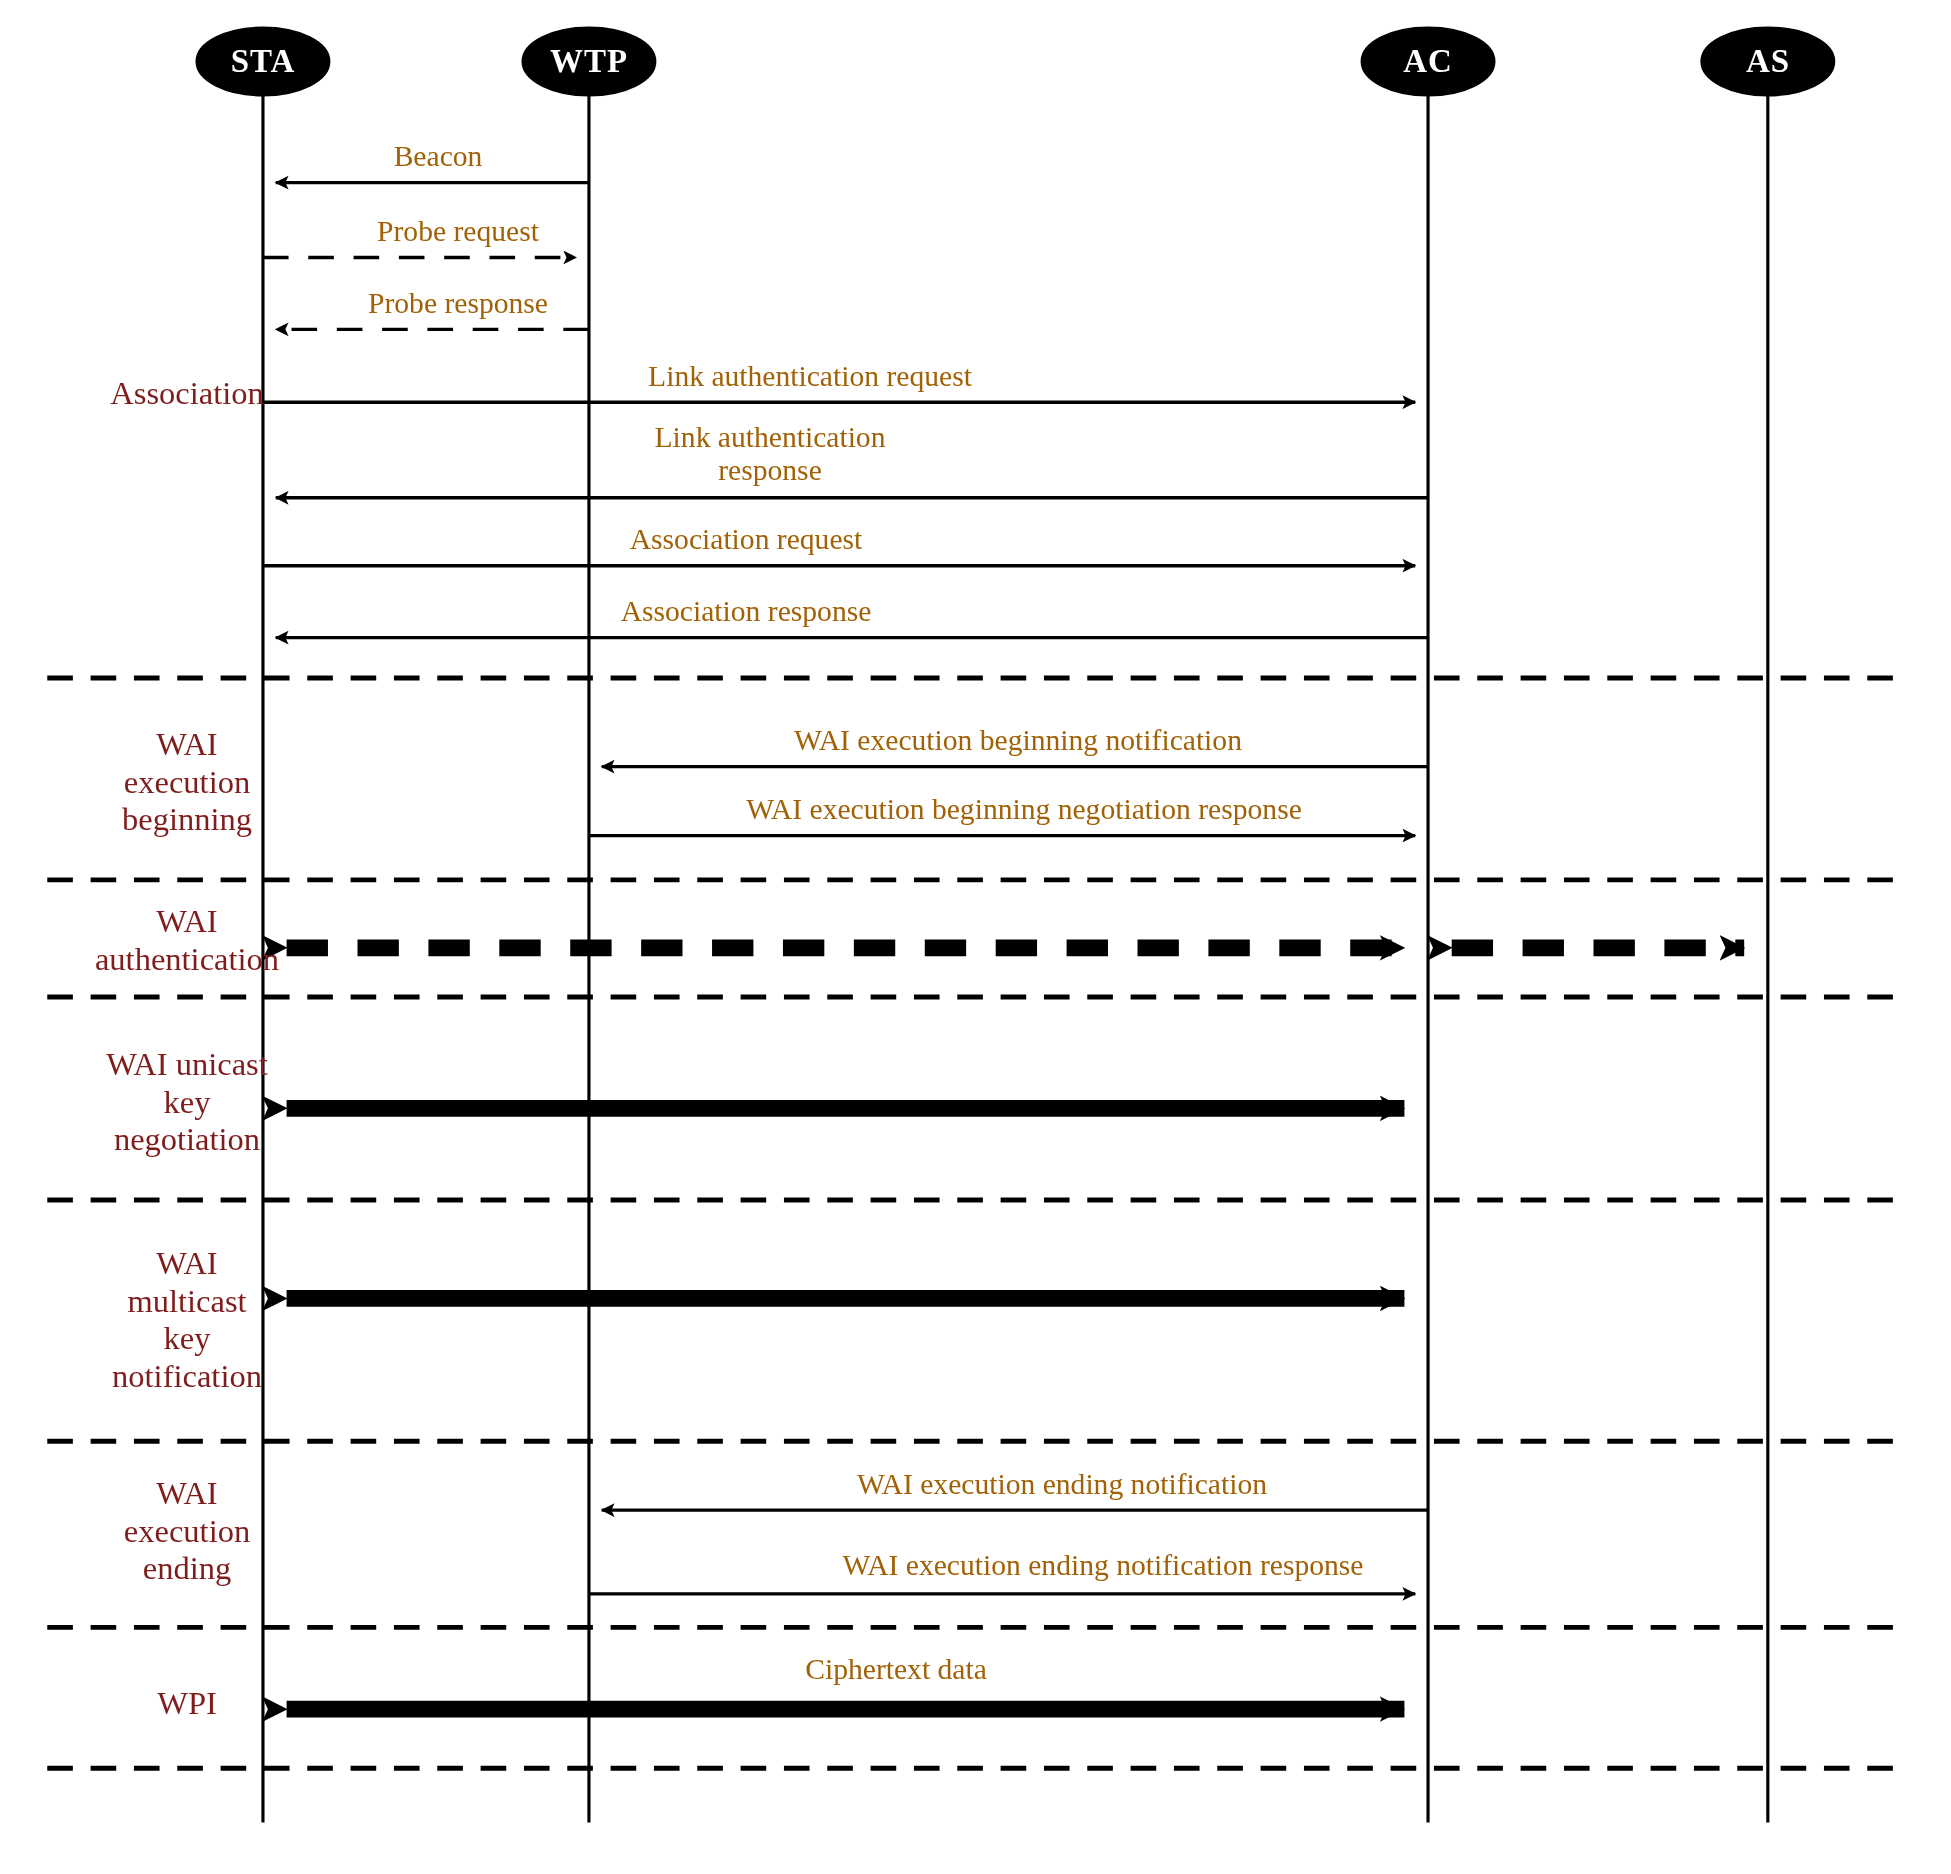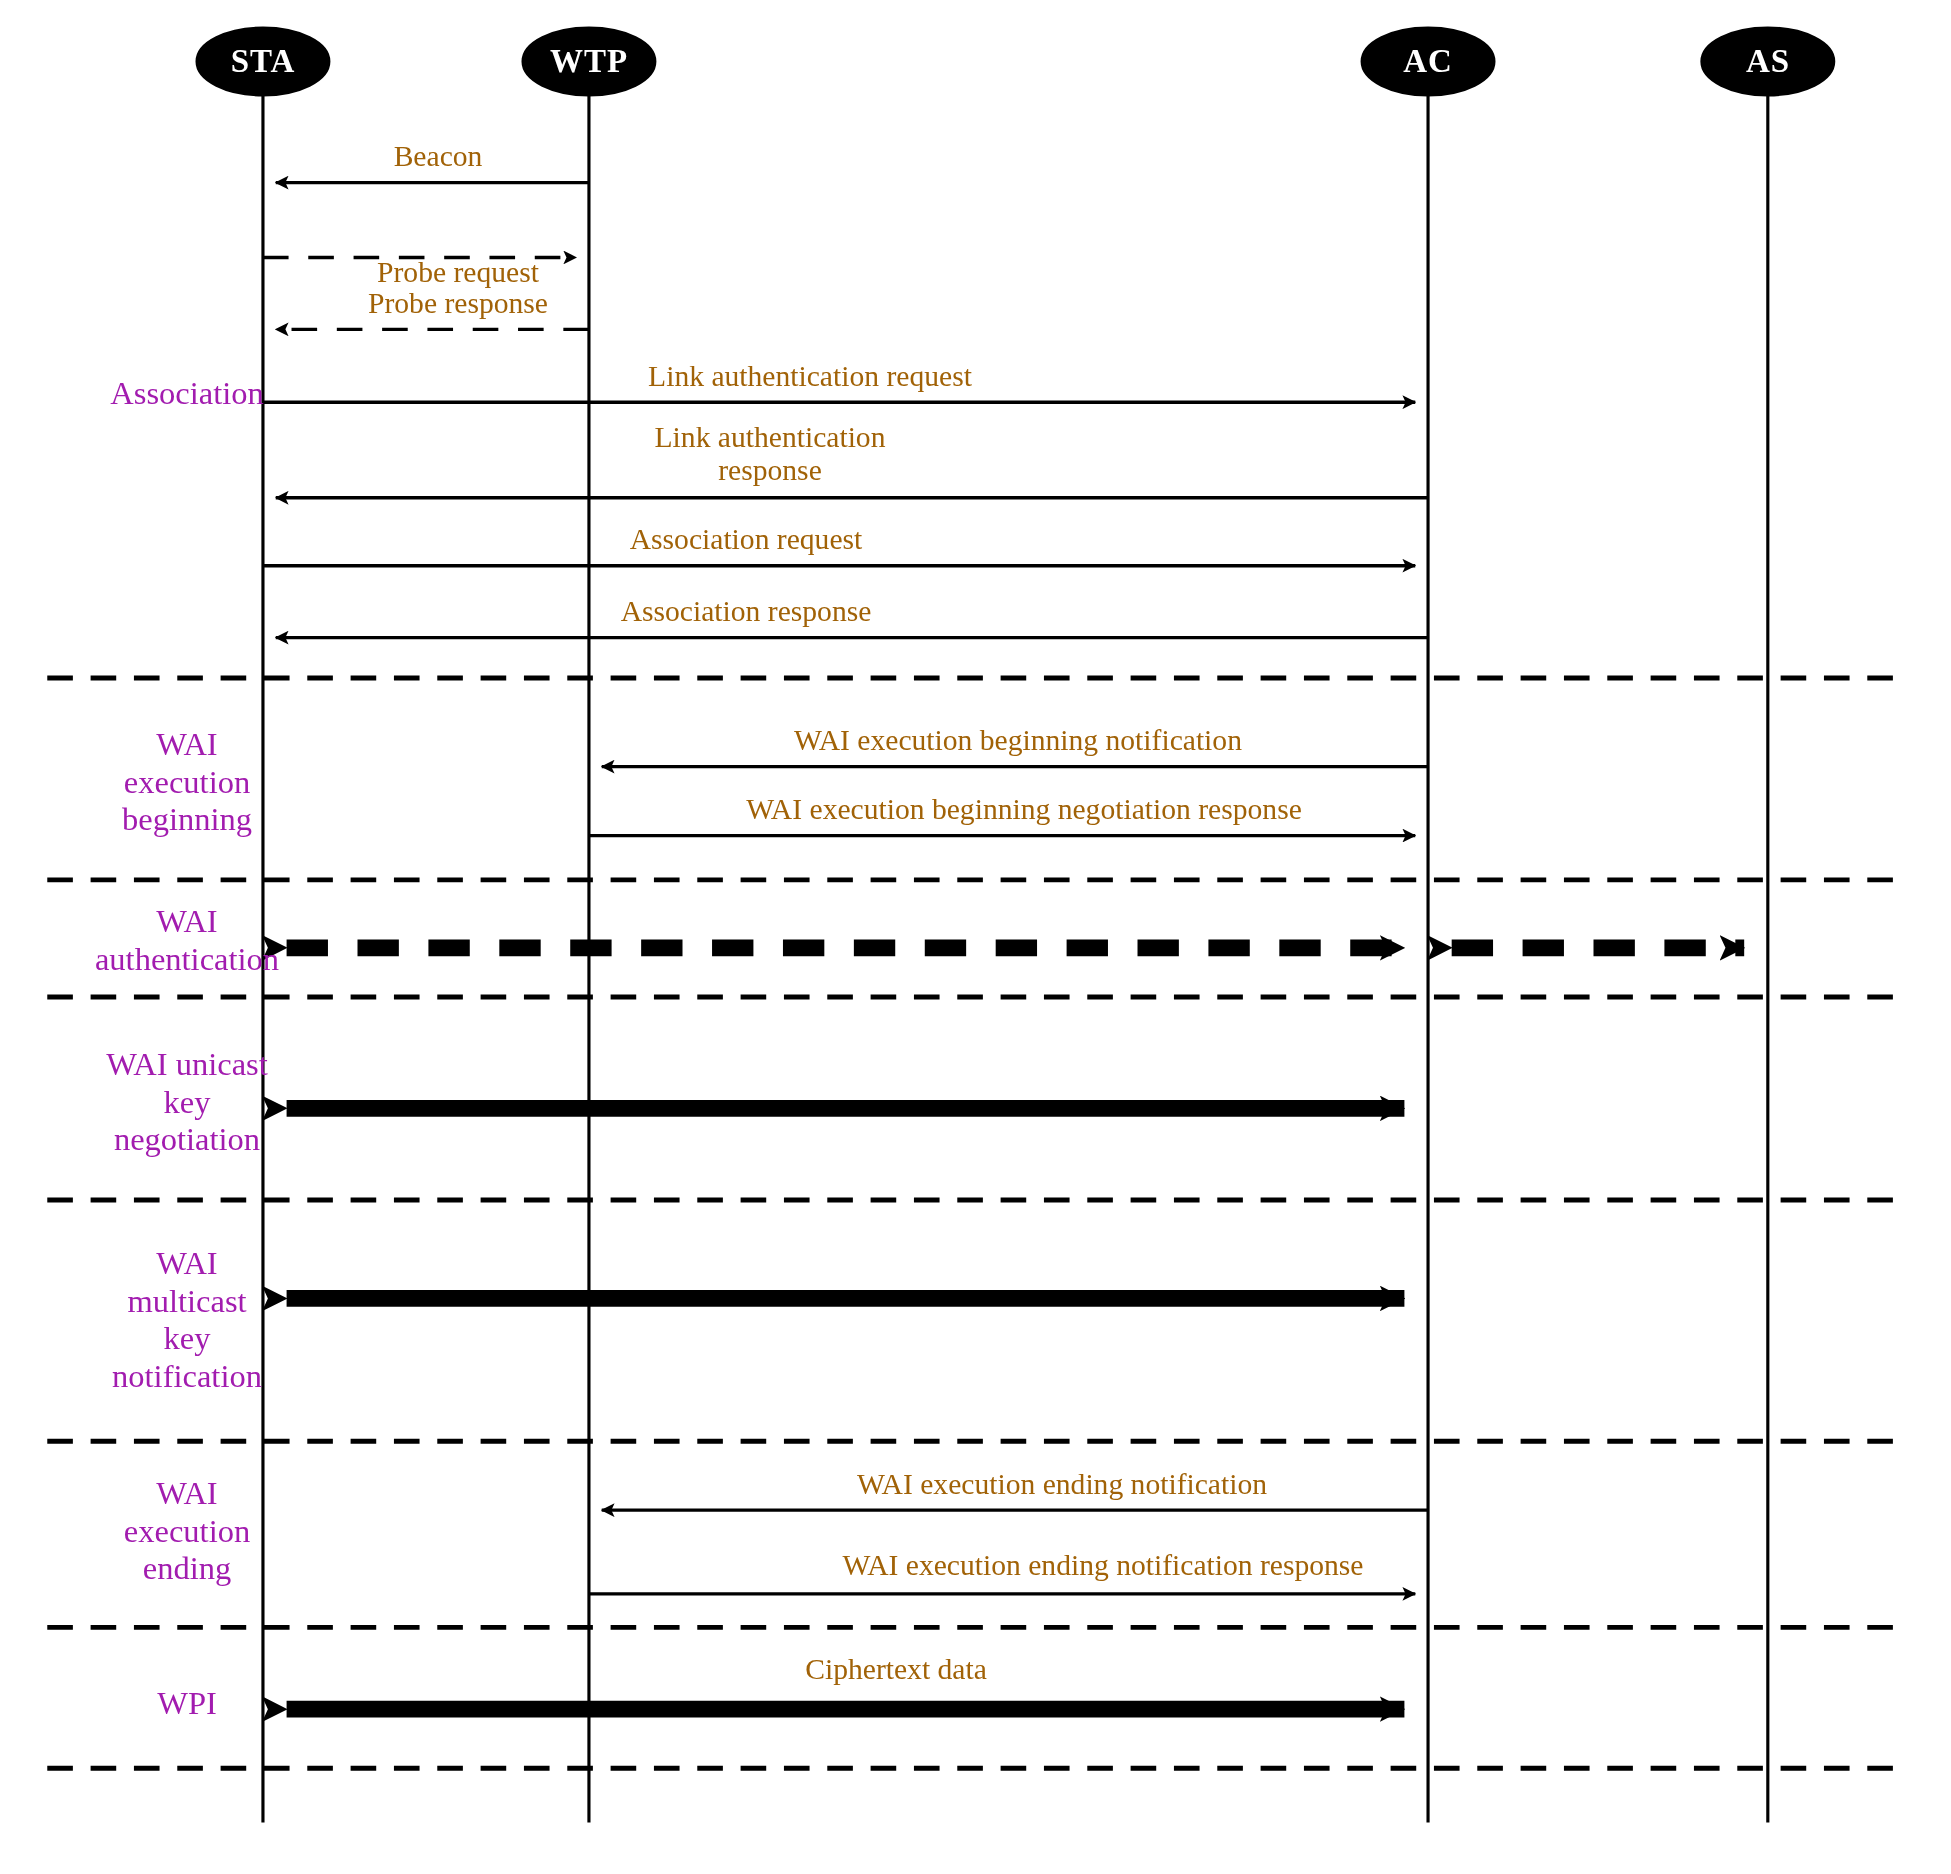--- a/index.html
+++ b/index.html
@@ -22,21 +22,21 @@
     letter-spacing:1px;
   }
   .stage-label{
     position:absolute;
     font-family:"Liberation Serif","DejaVu Serif",serif;
     font-size:32.5px;
     line-height:1.16;
     text-align:center;
     transform:translate(-50%,-50%);
     white-space:pre-line;
-    color:#a21caf;
+    color:#7f1d1d;
   }
   .msg-label{
     position:absolute;
     font-family:"Liberation Serif","DejaVu Serif",serif;
     font-size:29.6px;
     line-height:1.12;
     text-align:center;
     transform:translate(-50%,0);
     white-space:pre-line;
     color:#a16207;
@@ -118,21 +118,21 @@
 negotiation</div>
     <div class="stage-label" style="left: 187px; top: 1320px;">WAI
 multicast
 key
 notification</div>
     <div class="stage-label" style="left: 187px; top: 1532px;">WAI
 execution
 ending</div>
     <div class="stage-label" style="left: 187px; top: 1704px;">WPI</div>
     <div class="msg-label" style="left: 438px; top: 140px;">Beacon</div>
-    <div class="msg-label" style="left: 458px; top: 215px; margin-top: 41px;">Probe request</div>
+    <div class="msg-label" style="left: 458px; top: 215px;">Probe request</div>
     <div class="msg-label" style="left: 458px; top: 287px;">Probe response</div>
     <div class="msg-label" style="left: 810px; top: 360px;">Link authentication request</div>
     <div class="msg-label" style="left: 758px; top: 421px; margin-left: 12px;">Link authentication
 response</div>
     <div class="msg-label" style="left: 746px; top: 523px;">Association request</div>
     <div class="msg-label" style="left: 746px; top: 595px;">Association response</div>
     <div class="msg-label" style="left: 1018px; top: 724px;">WAI execution beginning notification</div>
     <div class="msg-label" style="left: 1024px; top: 793px;">WAI execution beginning negotiation response</div>
     <div class="msg-label" style="left: 1062px; top: 1468px;">WAI execution ending notification</div>
     <div class="msg-label" style="left: 1103px; top: 1549px;">WAI execution ending notification response</div>

